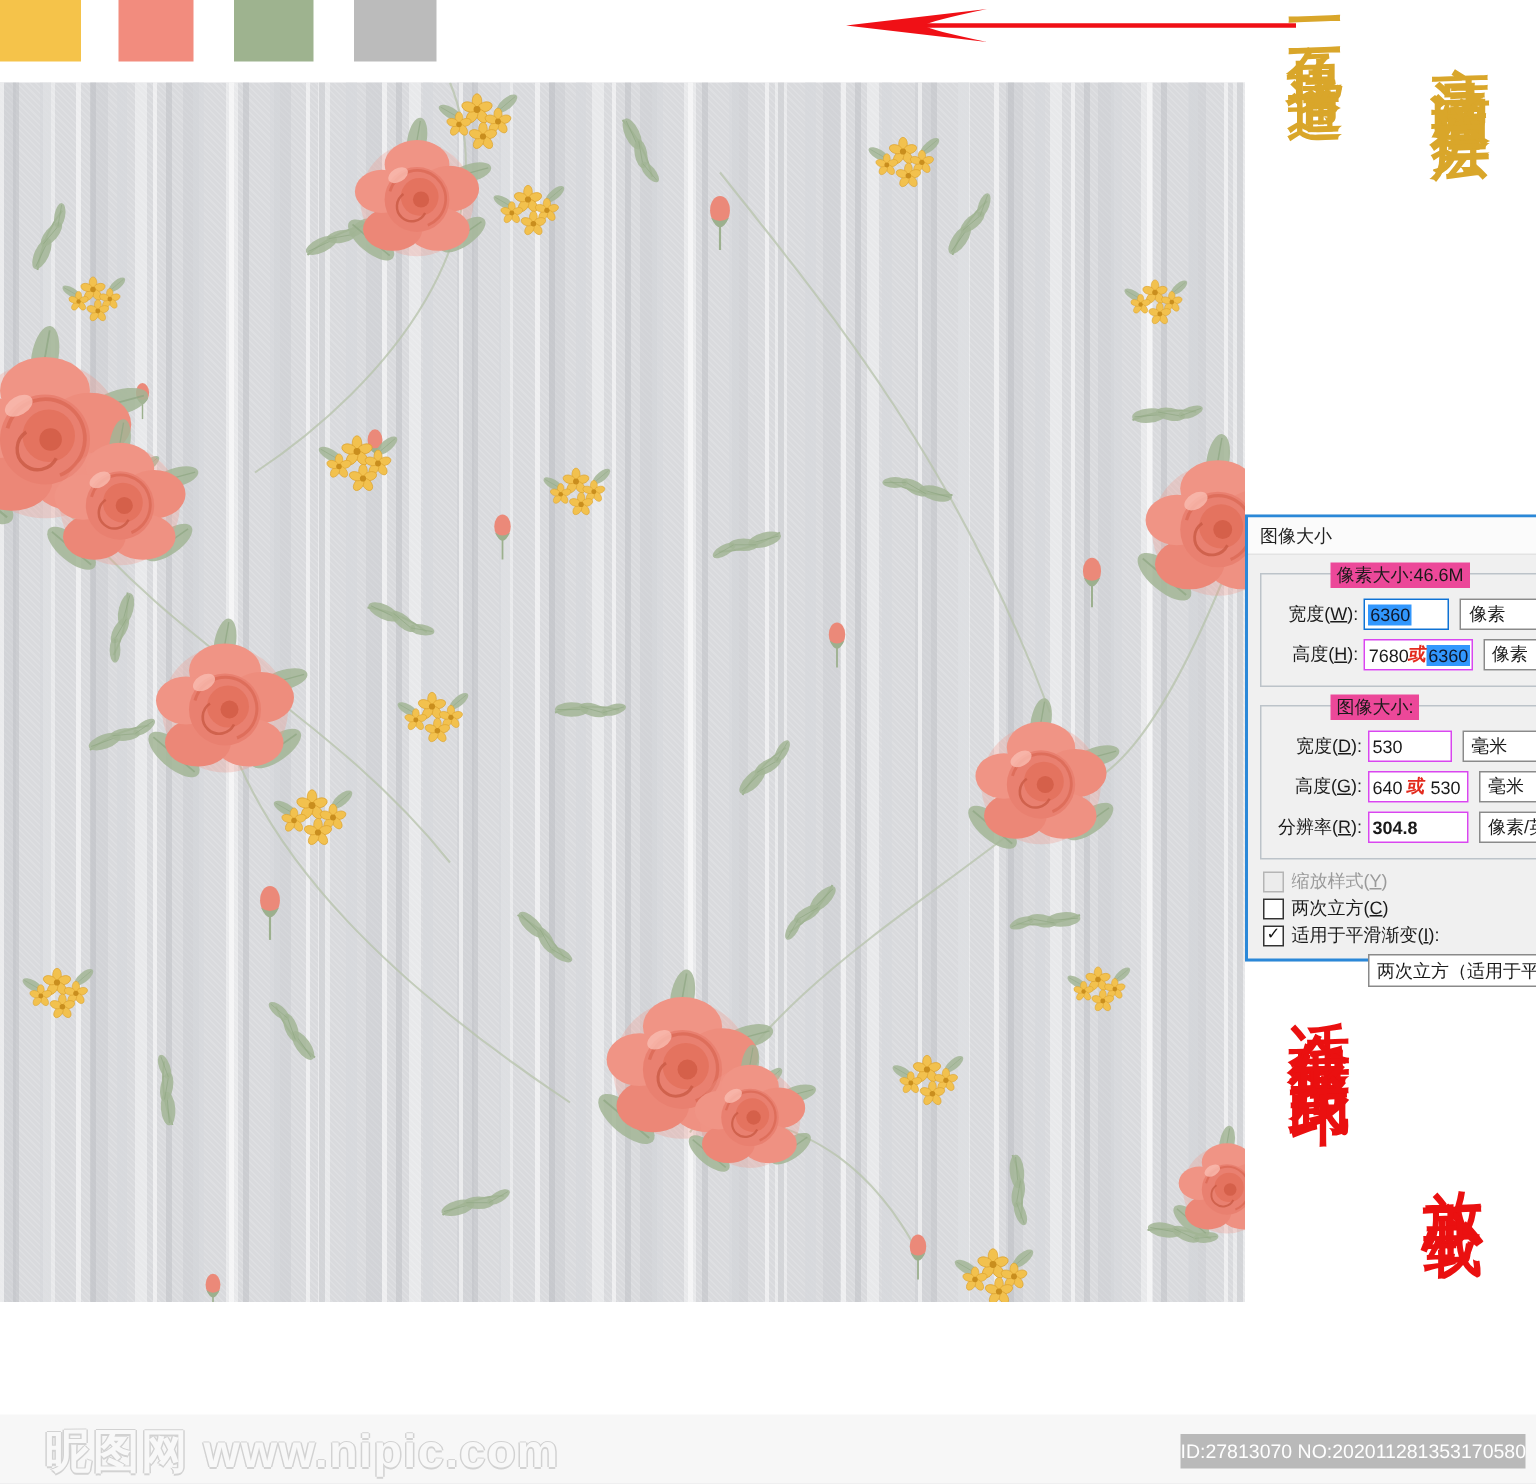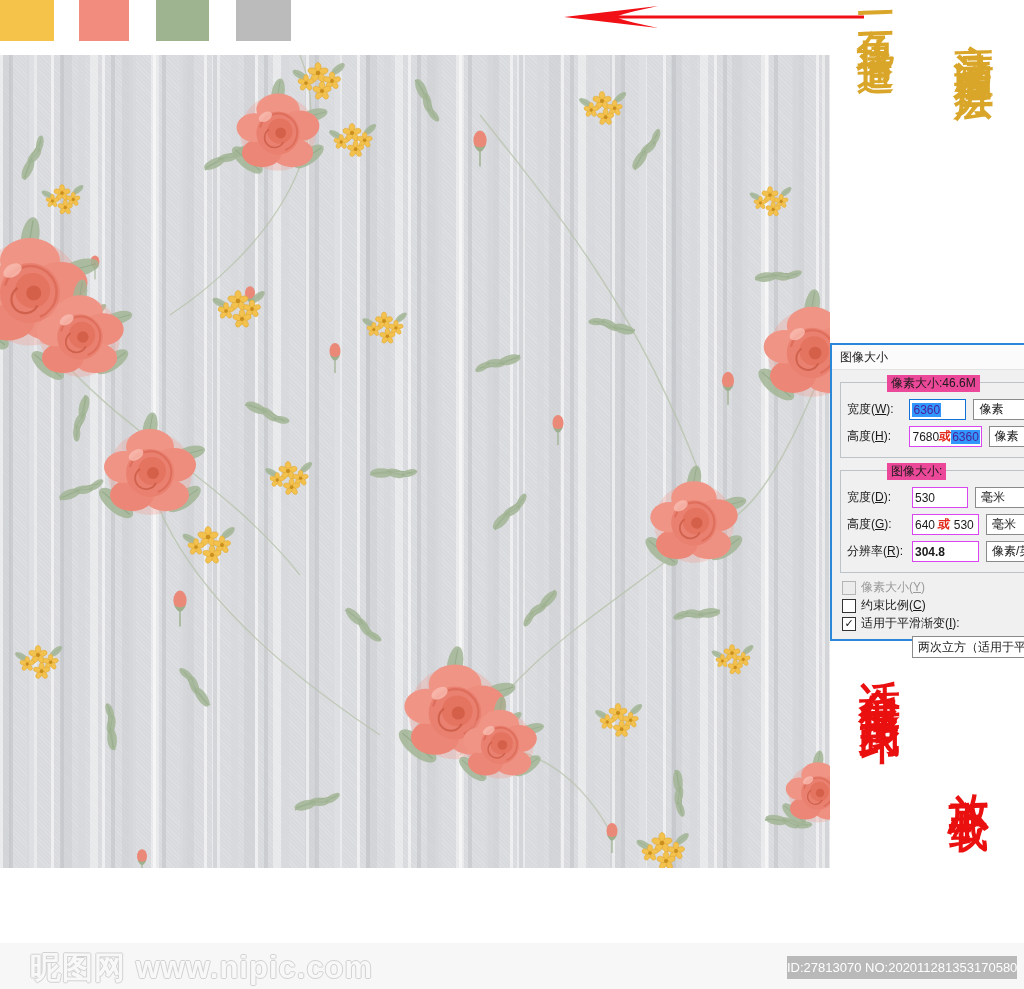--- a/index.html
+++ b/index.html
@@ -42,29 +42,29 @@
   .ps-dialog{
     position:absolute;left:830px;top:343px;width:246px;height:298px;
     background:#f0f0f0;border:2px solid #2b88d8;box-sizing:border-box;
     font-size:12px;color:#1a1a1a;
   }
   .ps-title{height:24px;line-height:24px;background:#fbfbfb;padding-left:8px;
     border-bottom:1px solid #e3e3e3;font-size:12px;color:#222;}
   .group{position:relative;border:1px solid #bcc3c9;margin:12px 8px 6px 8px;padding:12px 6px 4px 6px;}
   .group-label{position:absolute;top:-8px;left:8px;background:#ec4899;padding:0 4px;font-size:12px;margin-left:38px;}
   .frow{display:flex;align-items:center;margin:4px 0 6px 0;}
-  .flabel{width:62px;margin-right:4px;white-space:nowrap;}
+  .flabel{width:62px;text-align:right;margin-right:4px;white-space:nowrap;}
   .g2 .flabel{width:66px;}
   .tbox{
     width:54px;height:19px;background:#fff;border:1px solid #d946ef;
     display:flex;align-items:center;padding:0 2px;white-space:nowrap;overflow:hidden;
     font-size:12px;
   }
   .tbox.focused{border:1px solid #0f72d4;}
-  .sel{color:#4c1d95;padding:0 1px;}
+  .sel{color:#0f172a;padding:0 1px;}
   .redmark{font-family:"Liberation Serif",serif;font-weight:bold;transform:skewX(-8deg);display:inline-block;}
   .unitbox{
     width:78px;height:19px;background:#fff;border:1px solid #8a8a8a;margin-left:7px;
     display:flex;align-items:center;justify-content:space-between;padding:0 5px;white-space:nowrap;
   }
   .checks{margin:6px 10px 0 10px;}
   .cbrow{display:flex;align-items:center;height:17px;margin-bottom:1px;}
   .cbox{width:12px;height:12px;border:1px solid #333;background:#fff;margin-right:5px;
     font-size:11px;line-height:11px;text-align:center;color:#111;flex:none;}
   .cbox.disabled{border-color:#b5b5b5;background:#ececec;}
@@ -299,25 +299,25 @@
         </span>
       <span class="unitbox" style="width:66px;">
           <span>像素/英寸</span>
         </span>
     </div>
   </div>
 
   <div class="checks">
     <div class="cbrow disabled">
       <span class="cbox disabled"></span>
-      <span><span>像素大小(</span><span class="key">Y</span><span>)</span></span>
+      <span><span>缩放样式(</span><span class="key">Y</span><span>)</span></span>
     </div>
     <div class="cbrow">
       <span class="cbox"></span>
-      <span><span>约束比例(</span><span class="key">C</span><span>)</span></span>
+      <span><span>两次立方(</span><span class="key">C</span><span>)</span></span>
     </div>
     <div class="cbrow">
       <span class="cbox">✓</span>
       <span><span>适用于平滑渐变(</span><span class="key">I</span><span>):</span></span>
     </div>
     <div class="resample-row">
       <span class="resamplebox">
           <span>两次立方（适用于平滑渐变</span>
         </span>
     </div>

